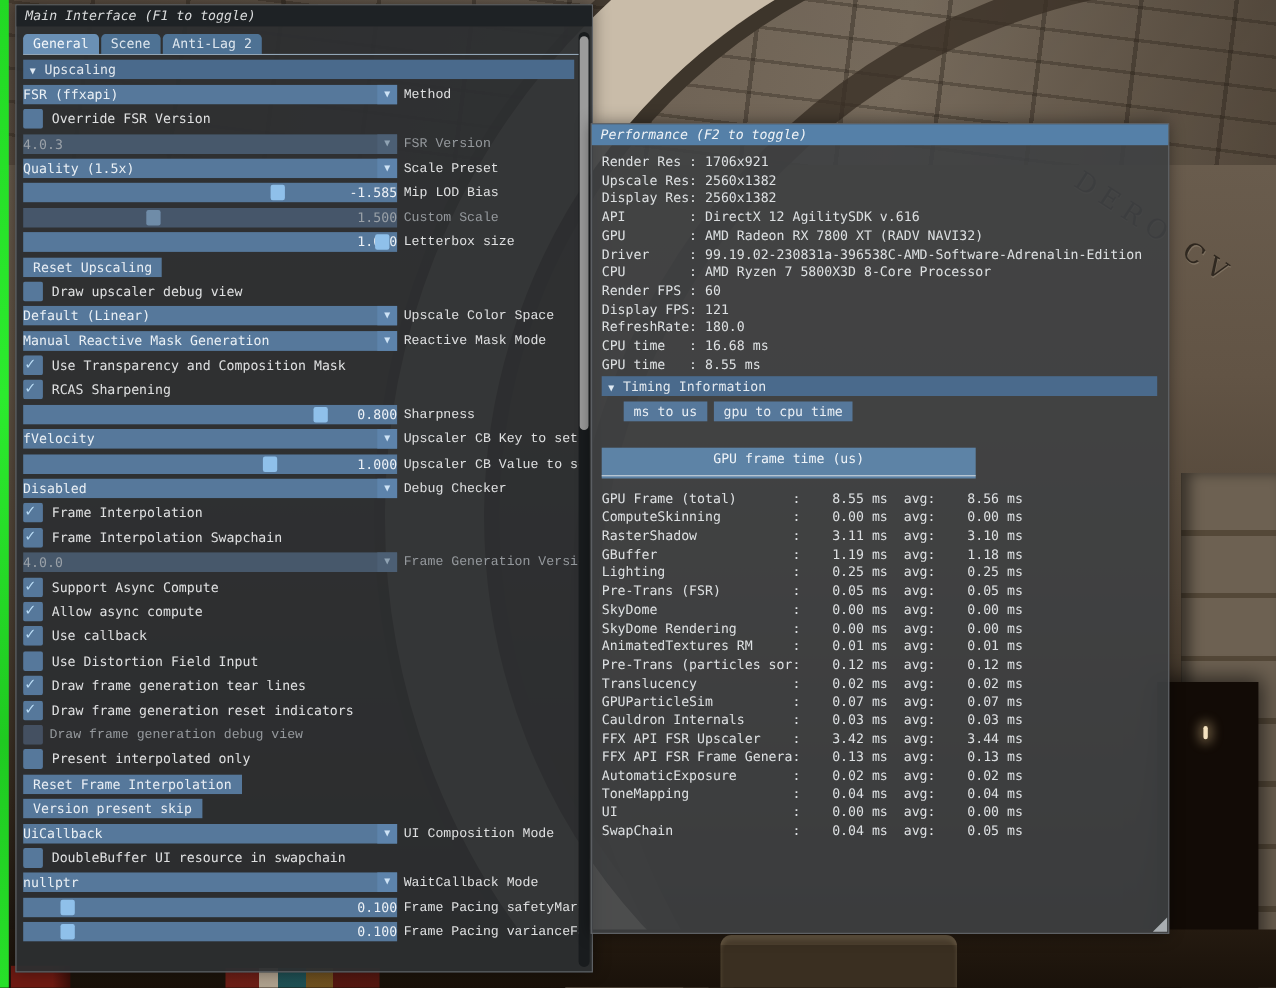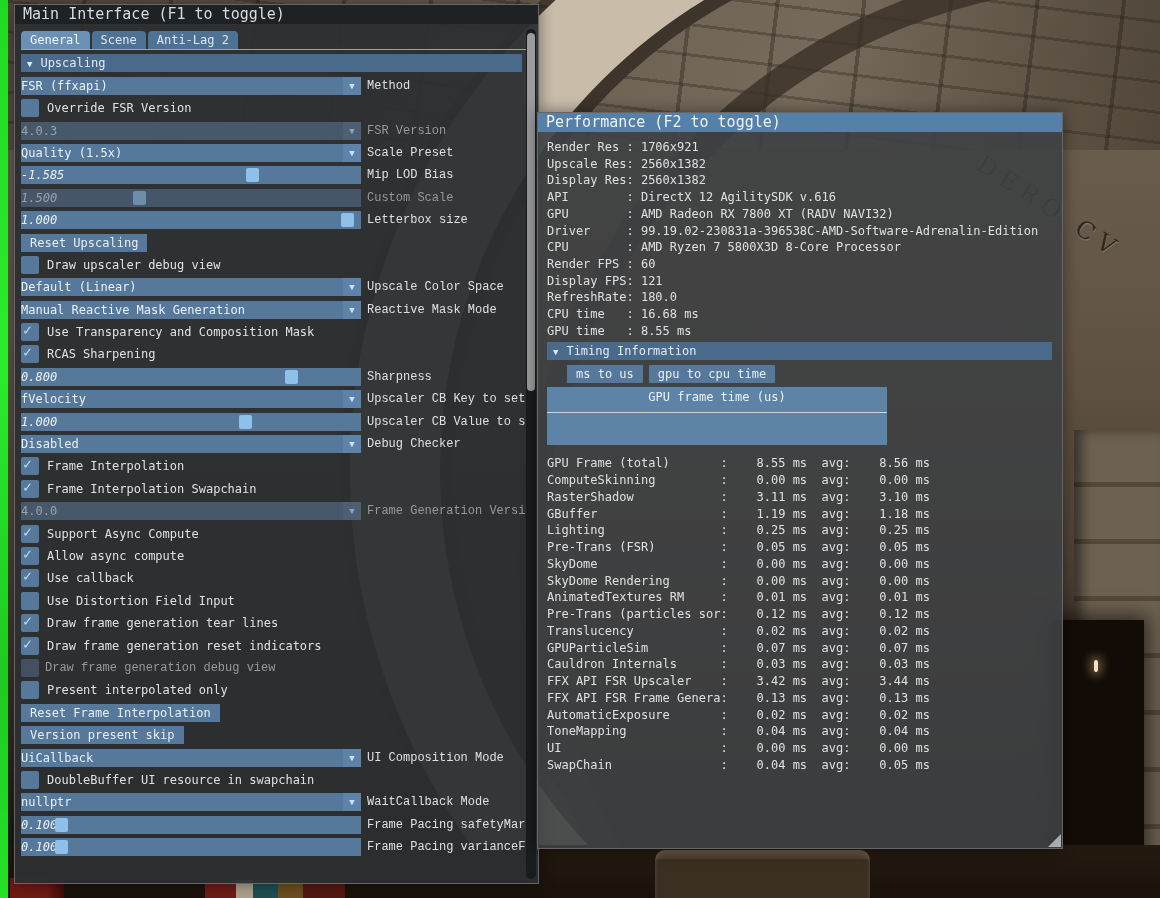--- a/index.html
+++ b/index.html
@@ -39,22 +39,22 @@
   #bg-pedestal{left:655px;top:850px;width:215px;height:48px;background:
     linear-gradient(180deg,#4c3f2e 0 18%,#3a2f21 18% 100%);border-radius:10px 10px 0 0;
     box-shadow:inset 0 4px 4px rgba(220,200,160,.2);}
 
   
   #tear-line{left:0;top:0;width:8px;height:898px;background:
     linear-gradient(180deg,#22d824 0%,#2ceb2e 40%,#1fc921 75%,#27e029 100%);}
 
   
   .win{background:rgba(44,46,48,.95);border:1px solid #63676b;box-shadow:0 0 14px rgba(0,0,0,.45);}
-  .titlebar{height:19px;line-height:19px;font-size:15px;color:#d9dbdc;padding-left:8px;
-    white-space:nowrap;overflow:hidden;}
+  .titlebar{height:19px;line-height:19px;font-size:12px;color:#d9dbdc;padding-left:8px;
+    white-space:nowrap;overflow:hidden;font-style:italic;}
   #main-win{left:14px;top:4px;width:523px;height:878px;}
   #main-win .titlebar{background:#1e2225;}
   #perf-win{left:537px;top:112px;width:524px;height:735px;background:rgba(62,64,66,.9);}
   #perf-win .titlebar{background:#5580a8;color:#eef2f6;}
 
   #main-content{position:relative;height:858px;overflow:hidden;padding:7px 0 0 6px;font-size:12px;color:#dfe0e1;}
   
   #tab-bar{display:flex;gap:2px;height:18px;}
   .tab{height:18px;line-height:18px;padding:0 9px;border-radius:4px 4px 0 0;background:#4e7294;color:#dde6ee;white-space:nowrap;}
   .tab.active{background:#6a90b5;color:#f2f6fa;}
@@ -64,21 +64,21 @@
   .row{height:18px;margin-top:4.4px;display:flex;align-items:center;white-space:nowrap;overflow:hidden;}
   .row .wlabel{margin-left:6px;color:#dfe0e1;font-family:Liberation Mono, monospace;}
   .row .wlabel.dim{color:#95999d;}
   .c-header{width:501px;height:18px;line-height:18px;background:#4a6a8c;color:#e3e9ef;padding-left:6px;box-sizing:border-box;}
   .c-header .arr{font-size:9px;margin-right:8px;color:#dfe9f2;}
   .combo{width:340px;height:18px;line-height:18px;background:#56789b;color:#eaf0f5;display:flex;box-sizing:border-box;}
   .combo .cval{flex:1;padding-left:0;overflow:hidden;}
   .combo .carr{width:18px;text-align:center;font-size:9px;color:#cde2f5;background:#5d83ab;}
   .combo.disabled{background:#47586b;color:#9aa1a8;}
   .combo.disabled .carr{background:#4c5f74;color:#90a3b4;}
-  .slider{width:340px;height:18px;line-height:18px;background:#56789b;position:relative;text-align:left;color:#ecf1f6;font-style:italic;}
+  .slider{width:340px;height:18px;line-height:18px;background:#56789b;position:relative;text-align:right;color:#ecf1f6;}
   .slider .grab{position:absolute;top:2px;width:13px;height:14px;background:#8fc0ea;border-radius:2px;}
   .slider.disabled{background:#46566a;color:#99a0a7;}
   .slider.disabled .grab{background:#6f8ca8;}
   .checkbox{width:18px;height:18px;background:#56789b;border-radius:2px;position:relative;flex:0 0 18px;}
   .checkbox.disabled{background:#445061;}
   .checkbox .chk{position:absolute;left:2px;top:-2px;font-size:15px;font-weight:bold;color:#badcf5;}
   .cblabel{margin-left:8px;}
   .btn{height:18px;line-height:18px;background:#56789b;color:#e8eef4;padding:0 9px;}
 
   
@@ -86,21 +86,21 @@
   #main-scrollbar .thumb{position:absolute;left:1px;top:4px;width:8px;height:358px;background:#9b9b9b;border-radius:4px;}
 
   
   #perf-content{padding:7px 0 0 9px;font-size:12px;color:#dde0e2;}
   .info-row{line-height:16.7px;white-space:pre;}
   .info-row .il{display:inline-block;width:11ch;}
   #timing-header{width:505px;height:18px;line-height:18px;background:#4a6a8c;color:#e3e9ef;
     padding-left:6px;box-sizing:border-box;margin-top:3px;}
   #timing-header .arr{font-size:9px;margin-right:8px;color:#dfe9f2;}
   #timing-buttons{display:flex;gap:6px;margin-top:5px;padding-left:20px;}
-  #plot-box{width:340px;height:58px;background:#5d83a6;margin-top:4px;position:relative;color:#eef3f8;}
+  #plot-box{width:340px;height:28px;background:#5d83a6;margin-top:24px;position:relative;color:#eef3f8;}
   #plot-box .overlay{text-align:center;line-height:20px;}
   #plot-box .plotline{position:absolute;left:0;right:0;top:25px;height:1px;background:#ccd5dd;}
   #timing-table{margin-top:10px;}
   .t-row{line-height:16.75px;white-space:pre;}
   .t-row .tn{display:inline-block;width:24ch;overflow:hidden;vertical-align:bottom;}
   .t-row .tv{display:inline-block;width:8ch;text-align:right;}
   .t-row .ta{margin-left:2ch;}
   #resize-grip{position:absolute;right:1px;bottom:1px;width:0;height:0;
     border-left:13px solid transparent;border-bottom:13px solid #a8adb1;}
 </style>

